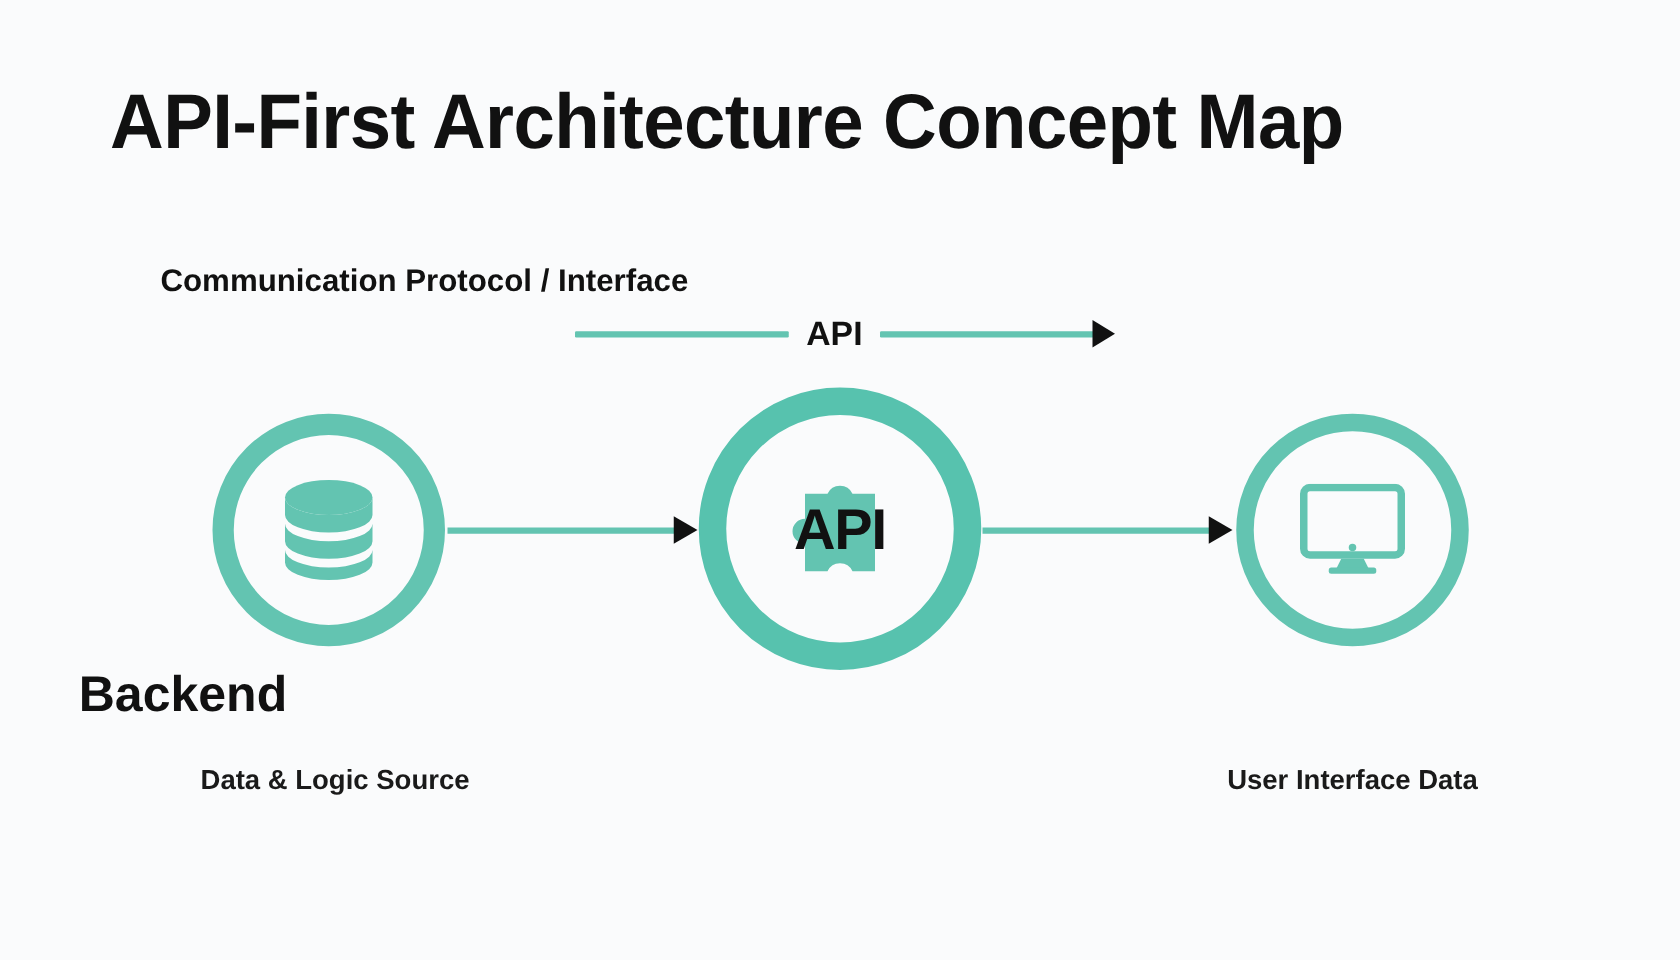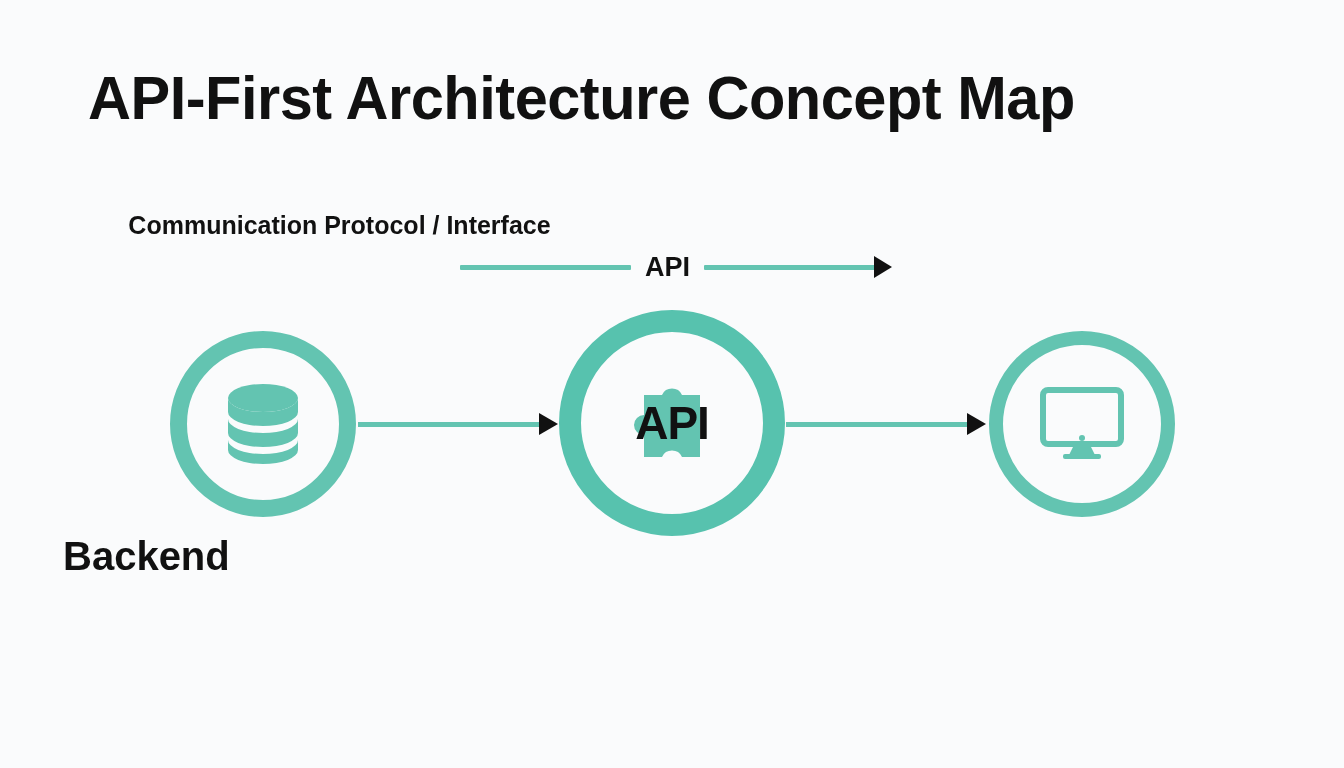--- a/index.html
+++ b/index.html
@@ -260,15 +260,17 @@
     <div class="connector-line"></div>
     <div class="connector-head"></div>
   </div>
 
   <div class="connector connector-api-frontend">
     <div class="connector-line"></div>
     <div class="connector-head"></div>
   </div>
 
   <div class="node-title title-backend">Backend</div>
-
+  <div class="node-sub sub-backend">Data &amp; Logic Source</div>
+
+  <div class="node-sub sub-frontend">User Interface Data</div>
 
 </div>
 
 </body></html>

